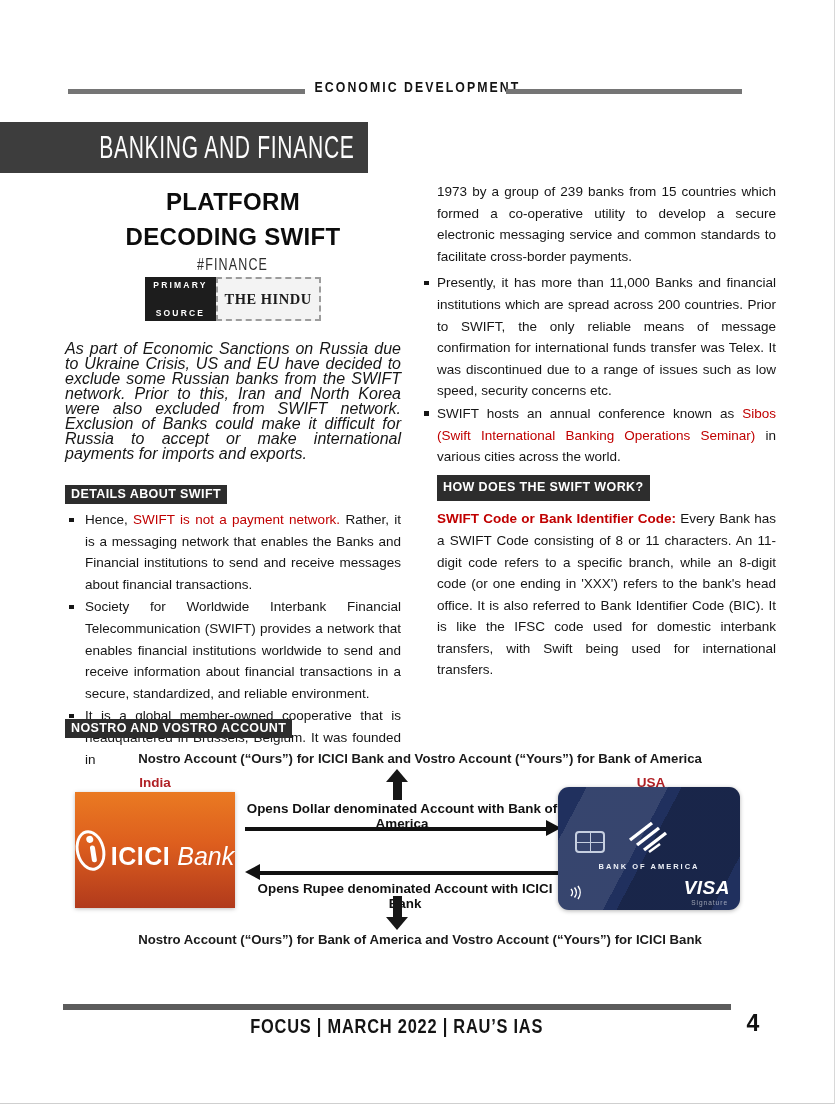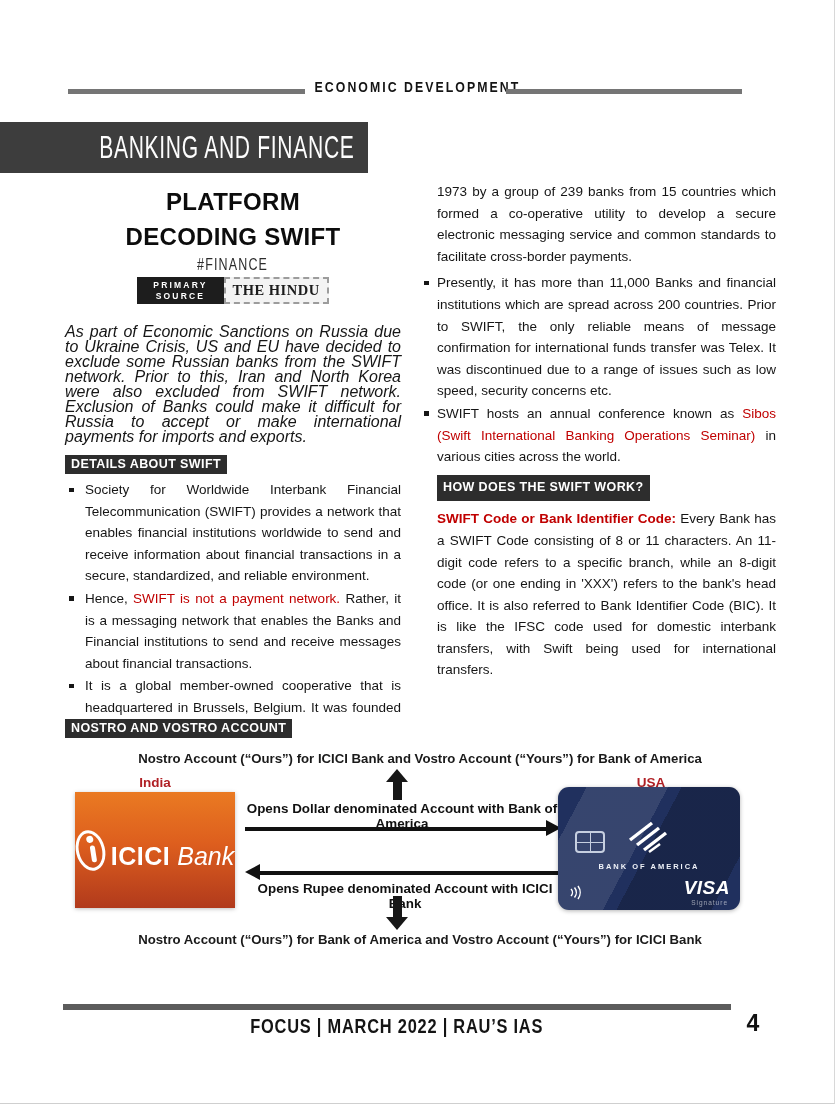--- a/index.html
+++ b/index.html
@@ -25,28 +25,28 @@
 
   
   .col-left { position:absolute; left:65px; top:184px; width:336px; }
   .col-right { position:absolute; left:437px; top:181px; width:339px; font-size:13.5px; line-height:21.6px; text-align:justify; }
 
   .title { text-align:center; font-size:24px; line-height:35px; font-weight:bold; letter-spacing:0.3px; color:#0c0c0c; }
   .hashtag { text-align:center; margin-top:2px; }
   .hashtag span { display:inline-block; font-size:16px; font-weight:500; letter-spacing:1.5px; transform:scaleX(0.78); color:#2c2c2c; }
   .badge-row { display:flex; justify-content:center; margin-top:3px; align-items:stretch; }
   .badge-primary { background:#1d1d1d; color:#fff; font-size:8.5px; font-weight:bold; letter-spacing:2.2px;
-    line-height:10.5px; padding:3px 16px; display:flex; flex-direction:column; justify-content:center; text-align:center; }
+    line-height:10.5px; padding:3px 8px; display:flex; flex-direction:column; justify-content:center; text-align:center;gap:17px; }
   .badge-hindu { border:2px dashed #9c9c9c; background:#f3f3f3; color:#1b1b1b; font-family:"Liberation Serif", serif;
     font-weight:bold; font-size:14.5px; letter-spacing:0.5px; padding:0 7px; display:flex; align-items:center; }
   .intro { margin-top:20px; font-style:italic; font-size:16px; line-height:15px; text-align:justify; color:#161616; }
 
   .seclabel { display:inline-block; background:#2d2d2d; color:#ffffff; font-weight:bold; font-size:12.5px;
     letter-spacing:0.4px; padding:2px 6px 3px; }
-  .mt8 { margin-top:11px; } .mt6 { margin-top:6px; }
+  .mt8 { margin-top:24px; } .mt6 { margin-top:6px; }
 
   ul.blist { list-style:none; margin-top:5px; font-size:13.5px; line-height:21.6px; text-align:justify; }
   ul.blist li { position:relative; padding-left:20px; margin-bottom:1px; }
   ul.blist li::before { content:""; position:absolute; left:4px; top:8.5px; width:4.5px; height:4.5px; background:#161616; }
   .col-right ul.blist li { padding-left:0; }
   .col-right ul.blist li::before { left:-13px; }
   .red { color:#c00000; }
   p.how { margin-top:7px; }
 
   
@@ -126,22 +126,22 @@
         <div>SOURCE</div>
       </div>
       <div class="badge-hindu">
           <span>THE HINDU</span>
         </div>
     </div>
     <p class="intro">As part of Economic Sanctions on Russia due to Ukraine Crisis, US and EU have decided to exclude some Russian banks from the SWIFT network. Prior to this, Iran and North Korea were also excluded from SWIFT network. Exclusion of Banks could make it difficult for Russia to accept or make international payments for imports and exports.</p>
 
     <div class="seclabel mt8">DETAILS ABOUT SWIFT</div>
     <ul class="blist">
+      <li><span>Hence, </span><span class="red">SWIFT is not a payment network.</span><span> Rather, it is a messaging network that enables the Banks and Financial institutions to send and receive messages about financial transactions.</span></li>
       <li><span>Society for Worldwide Interbank Financial Telecommunication (SWIFT) provides a network that enables financial institutions worldwide to send and receive information about financial transactions in a secure, standardized, and reliable environment.</span></li>
-      <li><span>Hence, </span><span class="red">SWIFT is not a payment network.</span><span> Rather, it is a messaging network that enables the Banks and Financial institutions to send and receive messages about financial transactions.</span></li>
       <li><span>It is a global member-owned cooperative that is headquartered in Brussels, Belgium. It was founded in</span></li>
     </ul>
   </div>
 
   <div class="col-right">
     <p class="cont">1973 by a group of 239 banks from 15 countries which formed a co-operative utility to develop a secure electronic messaging service and common standards to facilitate cross-border payments.</p>
     <ul class="blist">
       <li><span>Presently, it has more than 11,000 Banks and financial institutions which are spread across 200 countries. Prior to SWIFT, the only reliable means of message confirmation for international funds transfer was Telex. It was discontinued due to a range of issues such as low speed, security concerns etc.</span></li>
       <li><span>SWIFT hosts an annual conference known as </span><span class="red">Sibos (Swift International Banking Operations Seminar)</span><span> in various cities across the world.</span></li>
     </ul>

